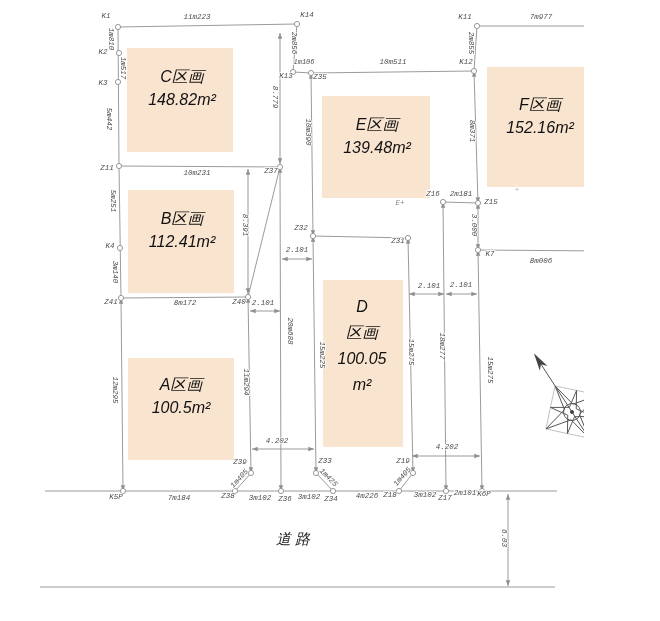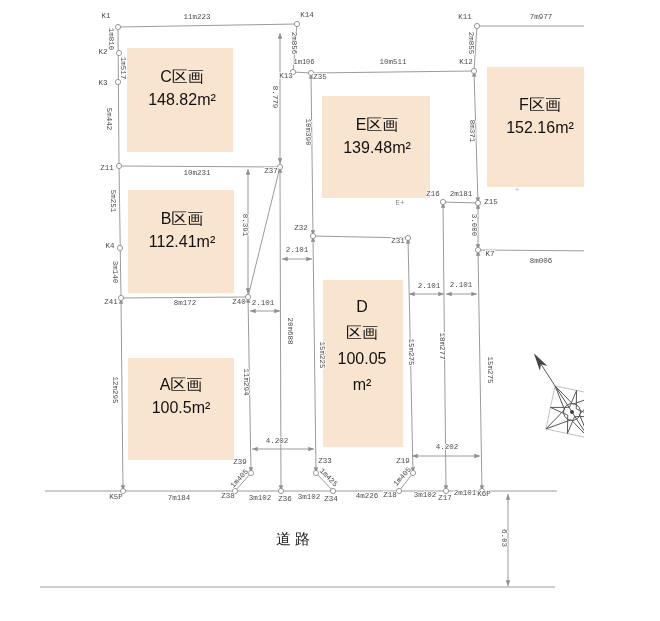--- a/index.html
+++ b/index.html
@@ -1,16 +1,16 @@
 <!DOCTYPE html>
 <html><head>
 <meta charset="utf-8">
 <style>
   html,body{margin:0;padding:0;background:#fff;}
-  .stage{position:relative;width:584px;height:621px;background:#fff;overflow:hidden;}
+  .stage{position:relative;width:584px;height:621px;background:#fff;overflow:hidden;font-style:italic;}
   svg{display:block;}
   .t-mono{font-family:"Liberation Mono","DejaVu Sans Mono",monospace;paint-order:stroke;stroke:#ffffff;stroke-width:1.6px;}
   .t-sans{font-family:"Liberation Sans","DejaVu Sans",sans-serif;paint-order:stroke;stroke:#ffffff;stroke-width:0px;}
 </style>
 </head>
 <body>
 
 <div class="stage">
   <svg id="plat" width="660" height="621" viewBox="0 0 660 621">
     <defs>

